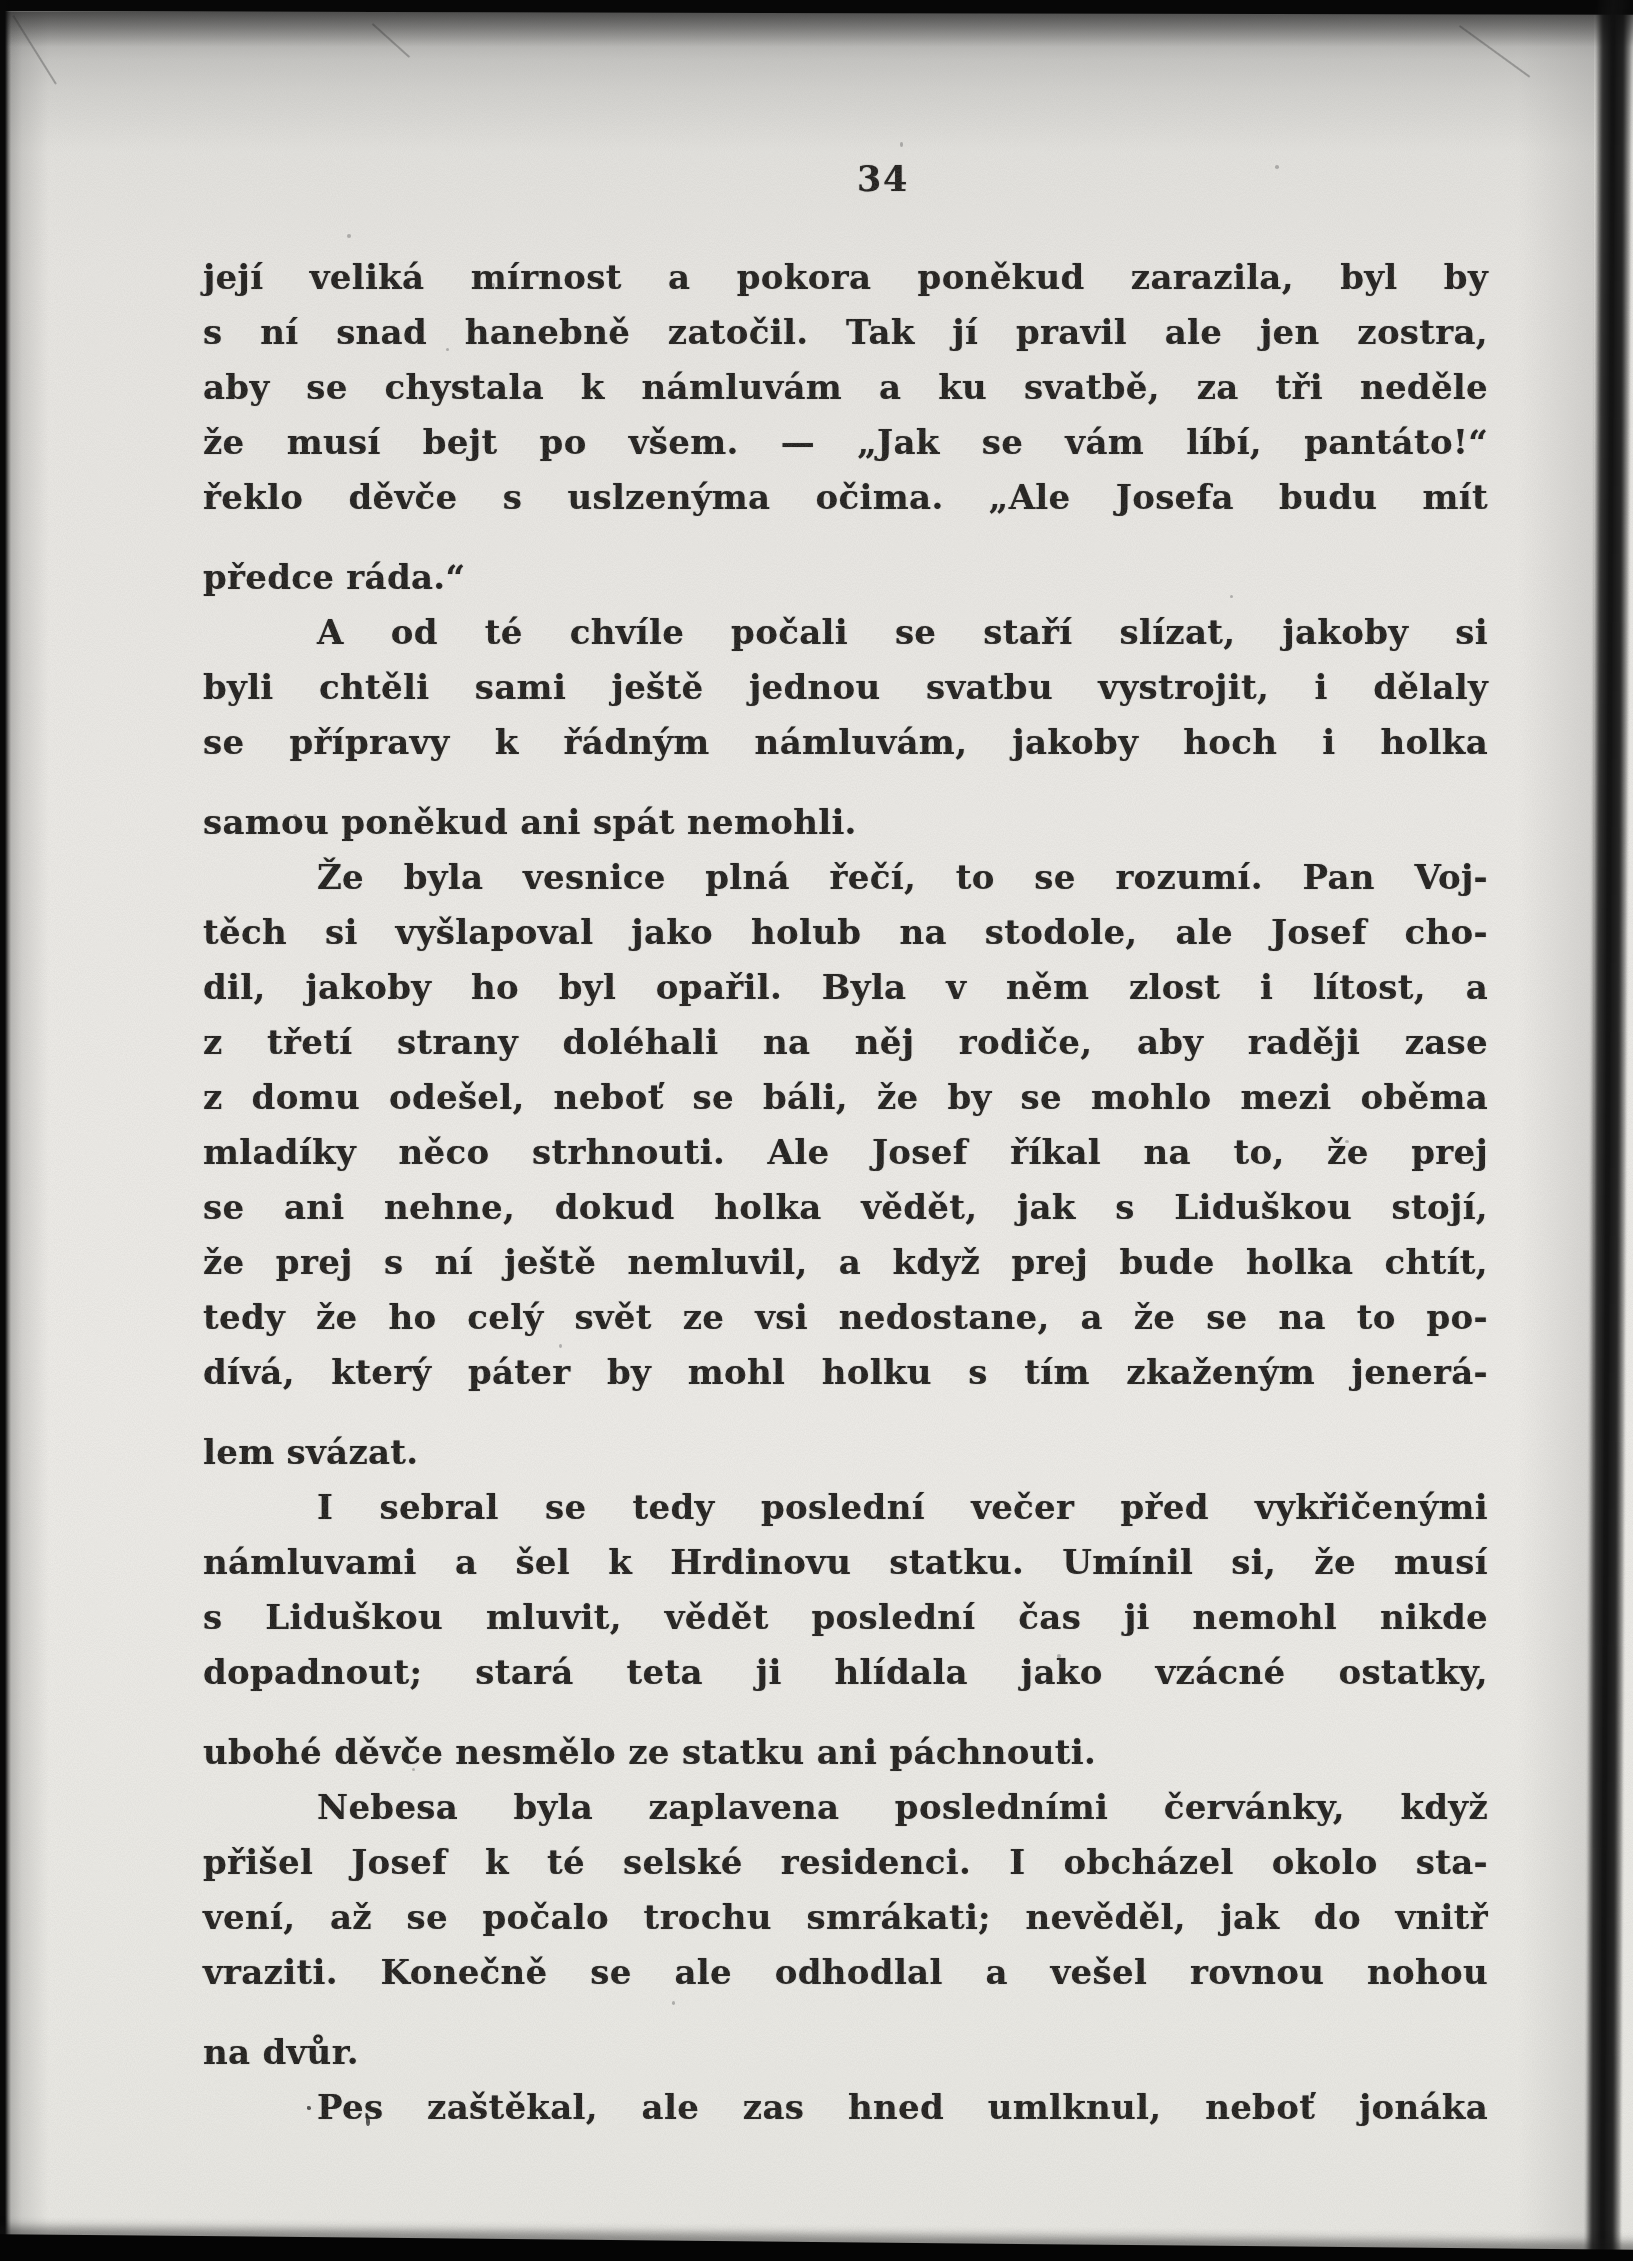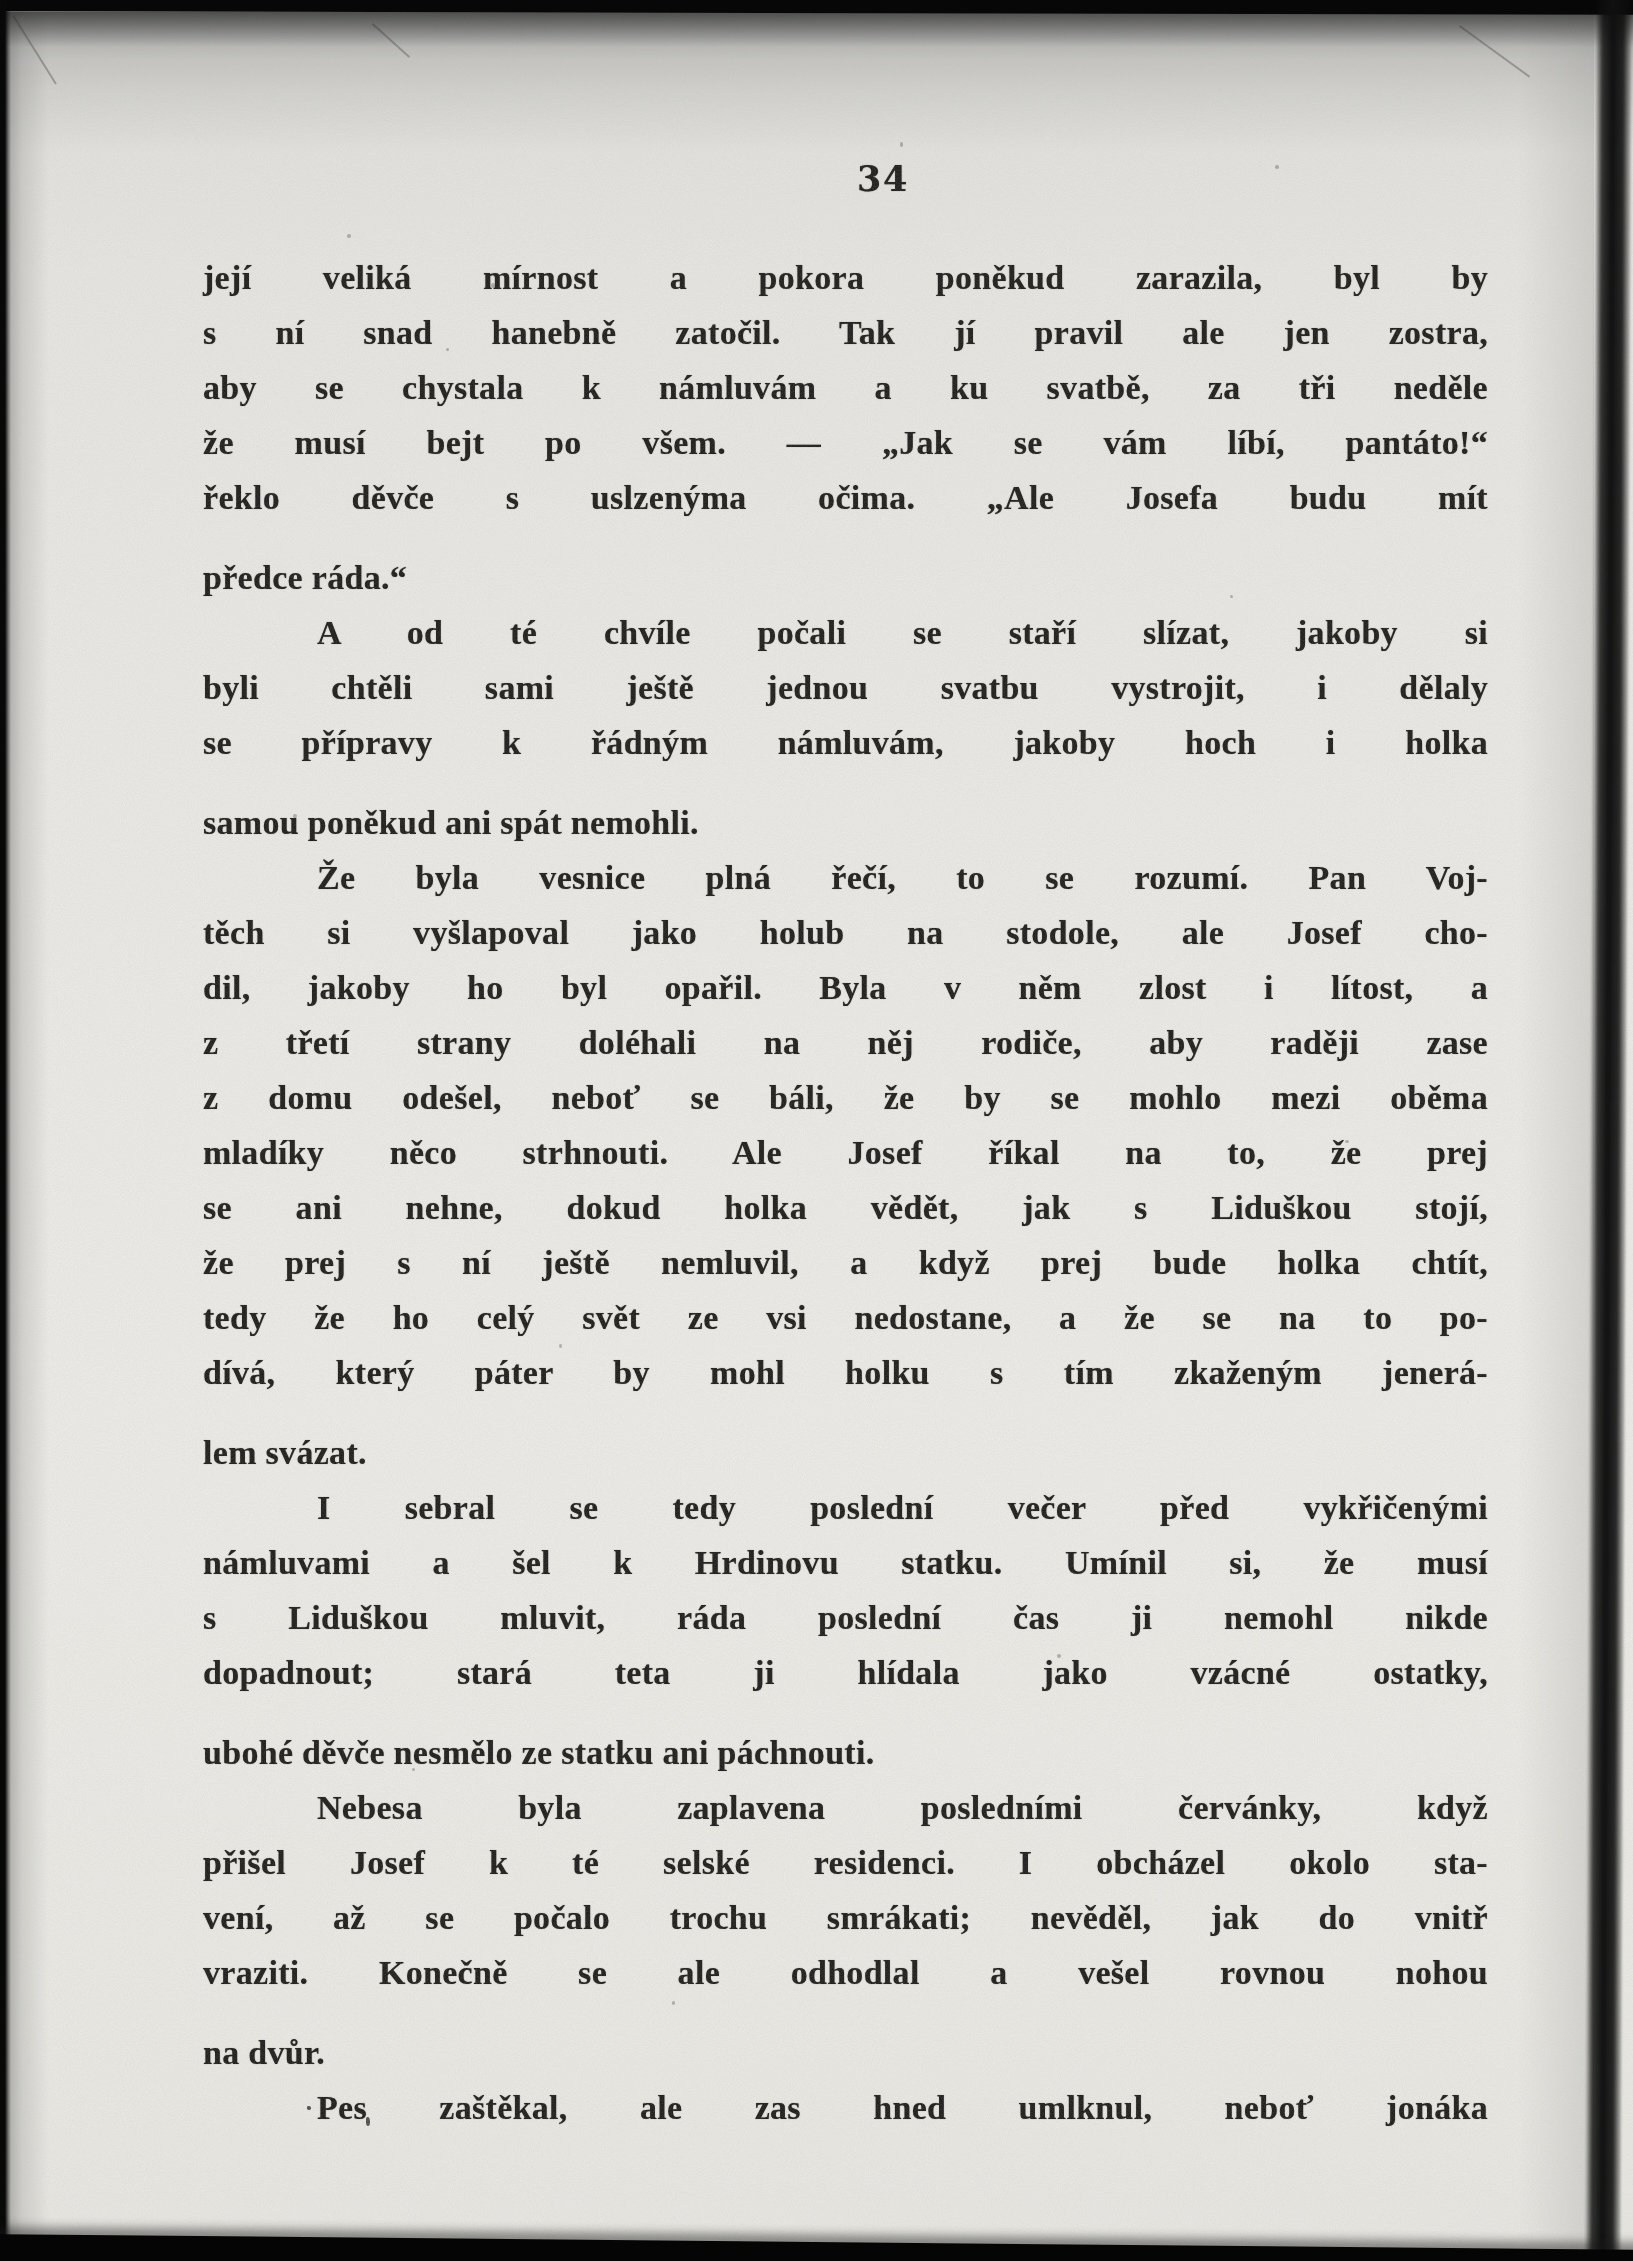--- a/index.html
+++ b/index.html
@@ -68,21 +68,21 @@
     font-weight:700;font-size:35px;color:#181614;letter-spacing:1.6px;
     text-shadow:0 0 1.1px rgba(24,22,20,.55);
   }
   
   .text-block{
     position:absolute;left:203px;top:250px;width:1285px;
     font-weight:700;font-size:34px;line-height:55px;
     color:#181614;letter-spacing:0.3px;
     text-shadow:0 0 1.1px rgba(24,22,20,.5);
   }
-  .line{text-align:justify;text-align-last:justify;font-family:Liberation Serif, serif;}
+  .line{text-align:justify;text-align-last:justify;}
   .line.end{text-align-last:left;margin-top:25px;}
   .line.indent{text-indent:114px;}
   
   .noise{position:absolute;left:0;top:0;width:1634px;height:2261px;opacity:.42;pointer-events:none;}
 </style>
 </head>
 <body>
 
 <div class="paper">
 
@@ -128,21 +128,21 @@
     <div class="line">z třetí strany doléhali na něj rodiče, aby raději zase</div>
     <div class="line">z domu odešel, neboť se báli, že by se mohlo mezi oběma</div>
     <div class="line">mladíky něco strhnouti.  Ale Josef říkal na to, že prej</div>
     <div class="line">se ani nehne, dokud holka vědět, jak s Liduškou stojí,</div>
     <div class="line">že prej s ní ještě nemluvil, a když prej bude holka chtít,</div>
     <div class="line">tedy že ho celý svět ze vsi nedostane, a že se na to po-</div>
     <div class="line">dívá, který páter by mohl holku s tím zkaženým jenerá-</div>
     <div class="line end">lem svázat.</div>
     <div class="line indent">I sebral se tedy poslední večer před vykřičenými</div>
     <div class="line">námluvami a šel k Hrdinovu statku. Umínil si, že musí</div>
-    <div class="line">s Liduškou mluvit, ráda poslední čas ji nemohl nikde</div>
+    <div class="line">s Liduškou mluvit, vědět poslední čas ji nemohl nikde</div>
     <div class="line">dopadnout; stará teta ji hlídala jako vzácné ostatky,</div>
     <div class="line end">ubohé děvče nesmělo ze statku ani páchnouti.</div>
     <div class="line indent">Nebesa byla zaplavena posledními červánky, když</div>
     <div class="line">přišel Josef k té selské residenci. I obcházel okolo sta-</div>
     <div class="line">vení, až se počalo trochu smrákati; nevěděl, jak do vnitř</div>
     <div class="line">vraziti.  Konečně se ale odhodlal a vešel rovnou nohou</div>
     <div class="line end">na dvůr.</div>
     <div class="line indent">Pes zaštěkal, ale zas hned umlknul, neboť jonáka</div>
   </div>
 

